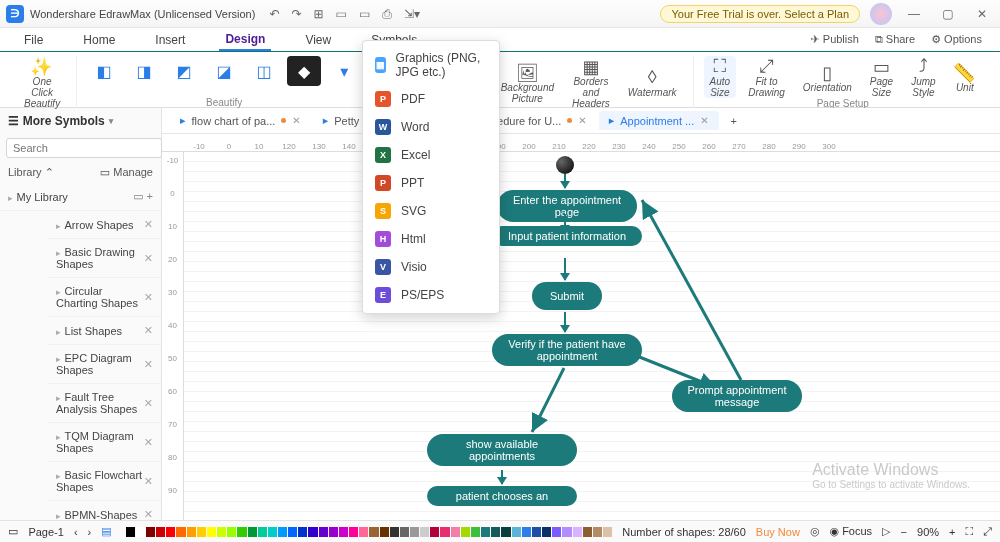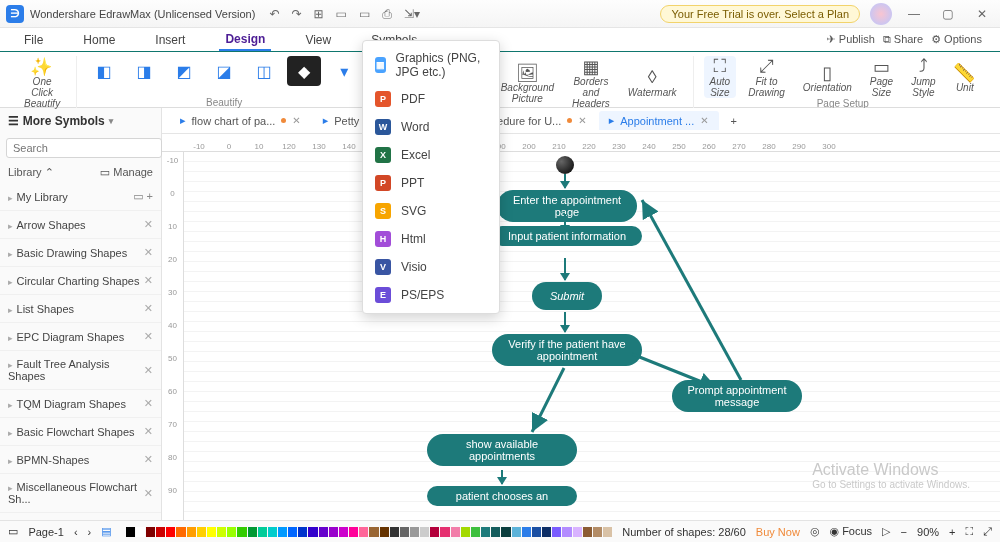--- a/index.html
+++ b/index.html
@@ -9,55 +9,55 @@
 .titletext { font-size:11px; color:#444; }
 .qat { display:flex; gap:12px; margin-left:14px; color:#666; }
 .qat span { cursor:pointer; }
 .title-right { margin-left:auto; display:flex; align-items:center; gap:10px; }
 .trial { background:#fff8d6; border:1px solid #f2d36b; border-radius:12px; padding:2px 10px; font-size:11px; color:#7a5c00; }
 .avatar { width:22px;height:22px;border-radius:50%; background:radial-gradient(circle,#f9c5d1,#b8c6ff); }
 .winbtn { width:24px;text-align:center;color:#666;cursor:pointer; }
 .menubar { height:24px; display:flex; align-items:center; gap:28px; padding:0 18px; border-bottom:1px solid #0f766e; font-size:12px; }
 .menubar .menu { padding:3px 6px; cursor:pointer; color:#444; }
 .menubar .menu.active { font-weight:600; border-bottom:2px solid #2b7de9; color:#4c1d95; }
-.menu-right { margin-left:auto; display:flex; gap:8px; color:#555; font-size:11px;}
+.menu-right { margin-left:auto; display:flex; gap:16px; color:#555; font-size:11px;}
 .ribbon { height:56px; background:#fff; border-bottom:1px solid #ddd; display:flex; align-items:flex-start; padding:4px 8px 0 8px; position:relative;}
 .rgroup { display:flex; flex-direction:column; align-items:center; padding:0 10px; border-right:1px solid #eee; height:52px; justify-content:space-between;}
 .rgroup:last-child { border-right:none;}
 .ritems { display:flex; gap:6px; align-items:center; }
 .ricon { width:34px;height:30px;border:1px solid transparent;border-radius:4px;display:flex;align-items:center;justify-content:center;cursor:pointer;font-size:16px;color:#2b7de9;}
 .ricon.dark { background:#222;color:#fff;}
 .rlabel { font-size:10px; color:#888; }
 .rstack { display:flex;flex-direction:column;align-items:center;gap:0;cursor:pointer;padding:0 6px;}
 .rstack .ic { font-size:18px;color:#555;height:20px;}
 .rstack .tx { font-size:10px;color:#555;line-height:1.1;text-align:center;font-style:italic;}
 .body { display:flex; height:calc(542px - 28px - 24px - 56px - 22px); }
 .sidebar { width:162px; border-right:1px solid #e3e3e3; background:#fafafa; display:flex;flex-direction:column; }
 .side-hdr { padding:6px 8px; font-weight:600; font-size:12px; display:flex;align-items:center;gap:4px;}
 .searchrow { display:flex; padding:4px 6px; gap:4px;align-items:center;}
 .searchrow input { flex:1; border:1px solid #d5d5d5; border-radius:3px; padding:3px 6px; font-size:11px;}
 .searchbtn { background:#2b7de9;color:#fff;border:none;border-radius:3px;padding:3px 8px;font-size:11px;cursor:pointer;}
 .librow { display:flex;justify-content:space-between;padding:4px 8px;font-size:11px;color:#555;}
-.catlist { flex:1; overflow:hidden; }
+.catlist { flex:1; overflow:hidden;margin-left:48px; }
 .cat { padding:7px 8px; font-size:11px; color:#444; display:flex;align-items:center;justify-content:space-between;border-bottom:1px solid #f0f0f0;cursor:pointer;}
 .cat .chev{color:#aaa;margin-right:4px;font-size:9px;}
 .cat .x{color:#aaa;font-size:11px;}
 .tabbar { height:26px; background:#fff; border-bottom:1px solid #e5e5e5; display:flex; align-items:center; padding-left:8px; gap:2px;}
 .dtab { padding:3px 10px; font-size:11px; color:#555; display:flex;align-items:center;gap:6px; border-radius:3px 3px 0 0; cursor:pointer;}
 .dtab.active { color:#2b7de9; background:#eef5ff; }
 .dtab .dot{width:5px;height:5px;border-radius:50%;background:#f08a3a;}
 .dtab .cls{color:#999;font-size:10px;}
 .dtab .fic{color:#2b7de9;}
 .canvaswrap { flex:1; display:flex; flex-direction:column; background:#fff; position:relative;}
 .ruler-h { height:18px; background:#fff; border-bottom:1px solid #ddd; font-size:8px; color:#999; display:flex;align-items:flex-end;padding-left:22px; gap:0; position:relative; overflow:hidden;}
 .ruler-h span{width:30px;text-align:center;flex:none;}
 .cnv { flex:1; background:repeating-linear-gradient(#fff,#fff 9px,#f3f3f3 9px,#f3f3f3 10px),repeating-linear-gradient(90deg,#fff,#fff 9px,#f3f3f3 9px,#f3f3f3 10px); position:relative; overflow:hidden;}
 .ruler-v { width:22px; background:#fff; border-right:1px solid #ddd; font-size:8px;color:#999; display:flex;flex-direction:column;align-items:center;padding-top:4px;gap:24px;position:absolute;left:0;top:0;bottom:0;}
 .shape { position:absolute; background:#1d7a7a; color:#fff; font-size:11px; display:flex;align-items:center;justify-content:center;text-align:center; border-radius:16px; padding:4px 10px;}
-.shape.roundcap { border-radius:999px;font-style:italic;}
+.shape.roundcap { border-radius:999px;}
 .startnode { position:absolute; width:18px;height:18px;border-radius:50%;background:radial-gradient(circle at 30% 30%,#666,#000); }
 .arrow { position:absolute; width:2px; background:#1d7a7a; }
 .arrow::after{content:"";position:absolute;bottom:-1px;left:-4px;border-left:5px solid transparent;border-right:5px solid transparent;border-top:8px solid #1d7a7a;}
 svg.conn{position:absolute;overflow:visible;pointer-events:none;}
 .exportmenu { position:absolute; left:362px; top:40px; width:138px; background:#fff; border:1px solid #ddd; box-shadow:0 4px 14px rgba(0,0,0,.18); border-radius:4px; padding:4px 0; z-index:50;}
 .exportmenu .mi { padding:6px 12px; font-size:12px; display:flex;align-items:center;gap:10px; cursor:pointer; color:#444;}
 .fi{width:16px;height:16px;border-radius:3px;display:inline-flex;align-items:center;justify-content:center;font-size:9px;color:#fff;font-weight:bold;}
 .statusbar { height:22px; background:#fafafa; border-top:1px solid #e3e3e3; display:flex;align-items:center; font-size:11px; padding:0 8px; gap:10px;}
 .palette { display:flex; gap:1px; margin-left:4px; overflow:hidden; flex:1;}
 .palette i{width:10px;height:10px;display:block;}

